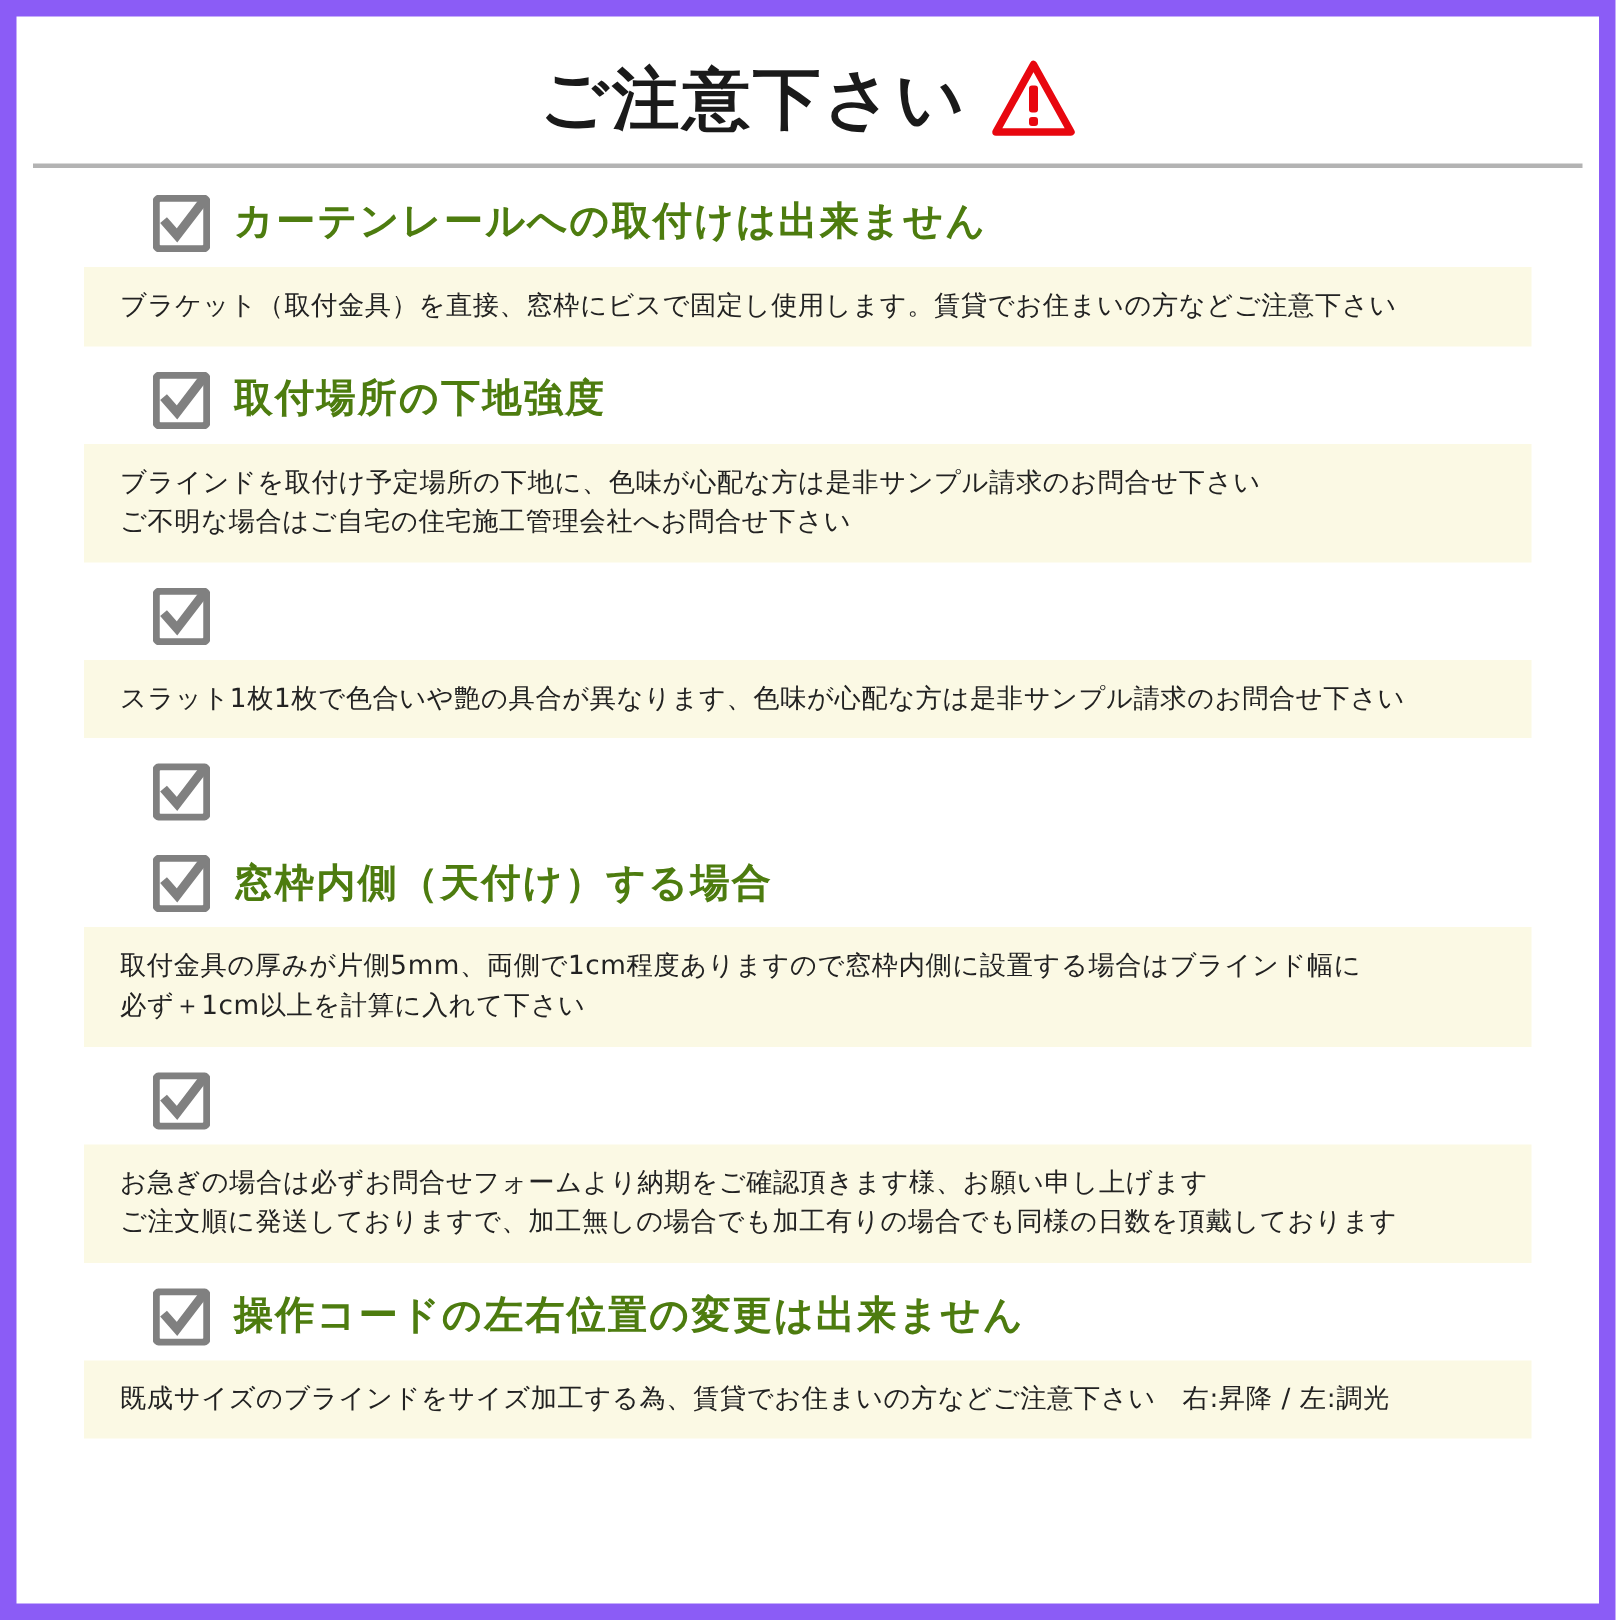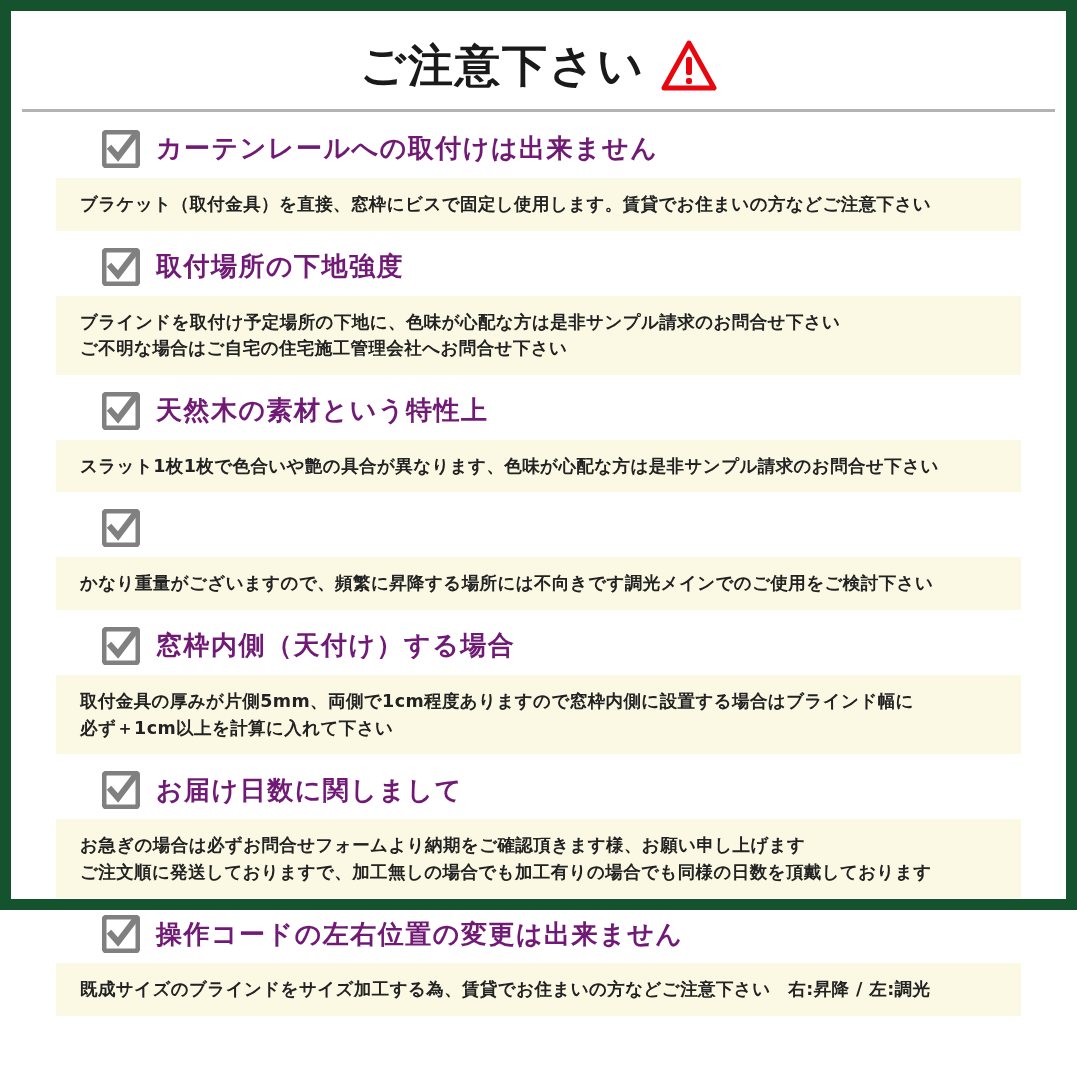--- a/index.html
+++ b/index.html
@@ -9,23 +9,23 @@
   body {
     width: 1077px;
     height: 1080px;
     background: #ffffff;
     font-family: "DejaVu Sans", "Liberation Sans", sans-serif;
     overflow: hidden;
   }
   .page {
     position: relative;
     width: 1077px;
-    height: 910px;
-    box-sizing: border-box;
-    border: 11px solid #14532d;
+    height: 1080px;
+    box-sizing: border-box;
+    border: 11px solid #8b5cf6;
     background: #ffffff;
   }
   .inner {
     position: absolute;
     left: 11px;
     top: 11px;
     right: 11px;
     bottom: 11px;
     background: #ffffff;
     box-sizing: border-box;
@@ -66,31 +66,30 @@
   }
   .check-icon {
     width: 38px;
     height: 38px;
     flex: 0 0 38px;
     display: block;
   }
   .block-title {
     font-size: 26px;
     font-weight: bold;
-    color: #701a75;
+    color: #4d7c0f;
     letter-spacing: 1.5px;
     line-height: 1.2;
     white-space: nowrap;
   }
   .block-body {
     background: #fbf9e4;
     margin: 4px 0 0 0;
     padding: 13px 22px 13px 24px;
     box-sizing: border-box;
-    font-weight: bold;
   }
   .block-body p {
     margin: 0;
     font-size: 17.5px;
     color: #222222;
     line-height: 1.52;
     letter-spacing: 0.4px;
     white-space: nowrap;
   }
 </style>
@@ -145,38 +144,34 @@
       </div>
 
       <div class="block">
         <div class="block-head">
           <span>
             <svg class="check-icon" viewBox="0 0 38 38" xmlns="http://www.w3.org/2000/svg">
               <rect x="2" y="2" width="34" height="34" rx="3" fill="none" stroke="#808080" stroke-width="5"></rect>
               <path d="M9 19 L16 27 L32 6" fill="none" stroke="#808080" stroke-width="6" stroke-linecap="square"></path>
             </svg>
           </span>
-          <div class="block-title">天然木の素材という特性上</div>
         </div>
         <div class="block-body">
           <p>スラット1枚1枚で色合いや艶の具合が異なります、色味が心配な方は是非サンプル請求のお問合せ下さい</p>
         </div>
       </div>
 
       <div class="block">
         <div class="block-head">
           <span>
             <svg class="check-icon" viewBox="0 0 38 38" xmlns="http://www.w3.org/2000/svg">
               <rect x="2" y="2" width="34" height="34" rx="3" fill="none" stroke="#808080" stroke-width="5"></rect>
               <path d="M9 19 L16 27 L32 6" fill="none" stroke="#808080" stroke-width="6" stroke-linecap="square"></path>
             </svg>
           </span>
-        </div>
-        <div class="block-body">
-          <p>かなり重量がございますので、頻繁に昇降する場所には不向きです調光メインでのご使用をご検討下さい</p>
         </div>
       </div>
 
       <div class="block">
         <div class="block-head">
           <span>
             <svg class="check-icon" viewBox="0 0 38 38" xmlns="http://www.w3.org/2000/svg">
               <rect x="2" y="2" width="34" height="34" rx="3" fill="none" stroke="#808080" stroke-width="5"></rect>
               <path d="M9 19 L16 27 L32 6" fill="none" stroke="#808080" stroke-width="6" stroke-linecap="square"></path>
             </svg>
@@ -190,21 +185,20 @@
       </div>
 
       <div class="block">
         <div class="block-head">
           <span>
             <svg class="check-icon" viewBox="0 0 38 38" xmlns="http://www.w3.org/2000/svg">
               <rect x="2" y="2" width="34" height="34" rx="3" fill="none" stroke="#808080" stroke-width="5"></rect>
               <path d="M9 19 L16 27 L32 6" fill="none" stroke="#808080" stroke-width="6" stroke-linecap="square"></path>
             </svg>
           </span>
-          <div class="block-title">お届け日数に関しまして</div>
         </div>
         <div class="block-body">
           <p>お急ぎの場合は必ずお問合せフォームより納期をご確認頂きます様、お願い申し上げます</p>
           <p>ご注文順に発送しておりますで、加工無しの場合でも加工有りの場合でも同様の日数を頂戴しております</p>
         </div>
       </div>
 
       <div class="block">
         <div class="block-head">
           <span>

